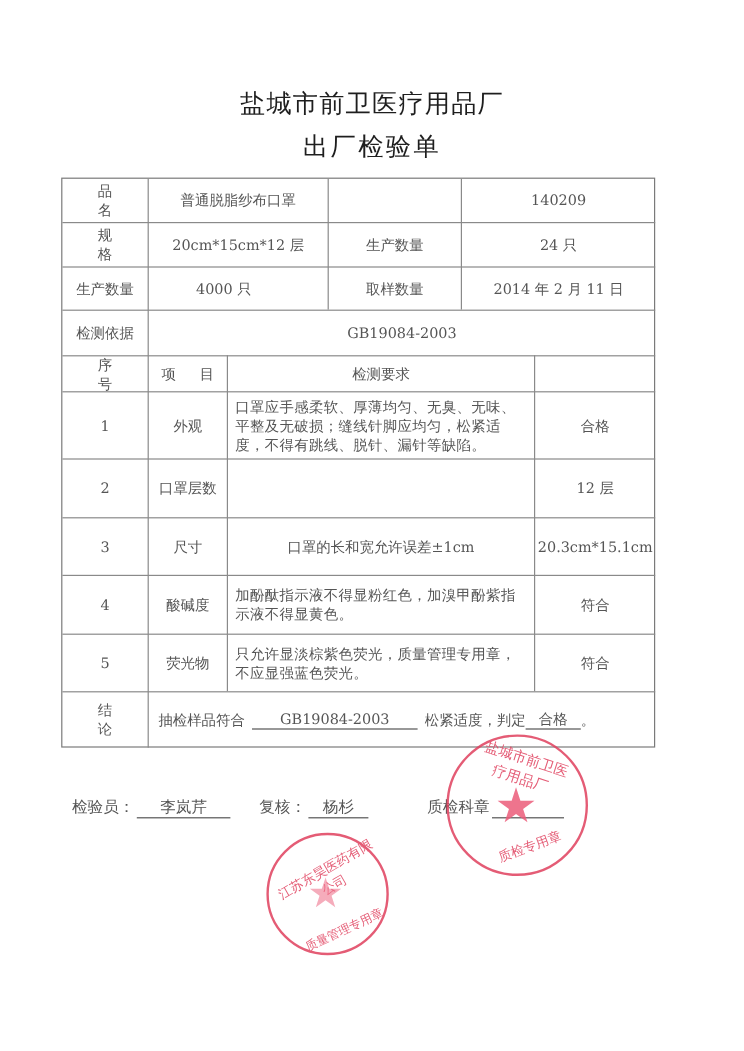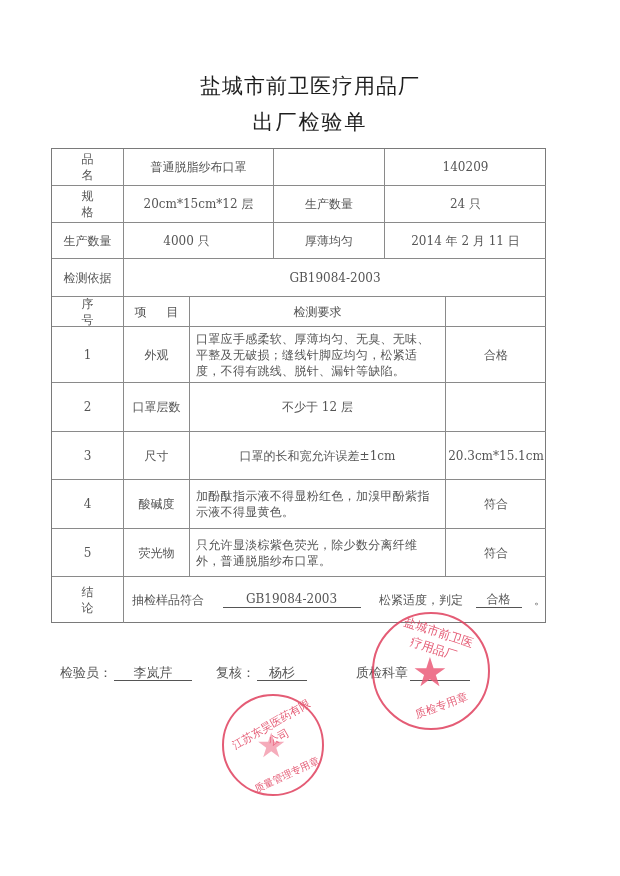--- a/index.html
+++ b/index.html
@@ -61,56 +61,56 @@
   <div class="cell" style="left:72px;top:0;width:149px;height:36px">普通脱脂纱布口罩</div>
   <div class="cell" style="left:333px;top:0;width:161px;height:36px">140209</div>
 
   <div class="cell spaced" style="left:0;top:37px;width:71px;height:36px">规 格</div>
   <div class="cell" style="left:72px;top:37px;width:149px;height:36px">20cm*15cm*12 层</div>
   <div class="cell" style="left:222px;top:37px;width:110px;height:36px">生产数量</div>
   <div class="cell" style="left:333px;top:37px;width:161px;height:36px">24 只</div>
 
   <div class="cell" style="left:0;top:74px;width:71px;height:35px">生产数量</div>
   <div class="cell" style="left:60px;top:74px;width:149px;height:35px">4000 只</div>
-  <div class="cell" style="left:222px;top:74px;width:110px;height:35px">厚薄均匀</div>
+  <div class="cell" style="left:222px;top:74px;width:110px;height:35px">取样数量</div>
   <div class="cell" style="left:333px;top:74px;width:161px;height:35px">2014 年 2 月 11 日</div>
 
   <div class="cell" style="left:0;top:110px;width:71px;height:37px">检测依据</div>
   <div class="cell" style="left:72px;top:110px;width:422px;height:37px">GB19084-2003</div>
 
   <div class="cell spaced" style="left:0;top:148px;width:71px;height:29px">序 号</div>
   <div class="cell spaced" style="left:72px;top:148px;width:65px;height:29px;letter-spacing:8px;padding-left:8px">项 目</div>
   <div class="cell" style="left:138px;top:148px;width:255px;height:29px">检测要求</div>
 
   <div class="cell" style="left:0;top:178px;width:71px;height:55px">1</div>
   <div class="cell req" style="left:138px;top:178px;width:255px;height:55px">口罩应手感柔软、厚薄均匀、无臭、无味、平整及无破损；缝线针脚应均匀，松紧适度，不得有跳线、脱针、漏针等缺陷。</div>
   <div class="cell" style="left:72px;top:178px;width:65px;height:55px">外观</div>
   <div class="cell" style="left:394px;top:178px;width:100px;height:55px">合格</div>
 
   <div class="cell" style="left:0;top:234px;width:71px;height:48px">2</div>
   <div class="cell" style="left:72px;top:234px;width:65px;height:48px">口罩层数</div>
-  <div class="cell" style="left:138px;top:234px;width:255px;height:48px">不少于 12 层</div>
+  <div class="cell" style="left:394px;top:234px;width:100px;height:48px">12 层</div>
 
   <div class="cell" style="left:0;top:283px;width:71px;height:47px">3</div>
   <div class="cell" style="left:72px;top:283px;width:65px;height:47px">尺寸</div>
   <div class="cell" style="left:138px;top:283px;width:255px;height:47px">口罩的长和宽允许误差±1cm</div>
   <div class="cell" style="left:394px;top:283px;width:100px;height:47px">20.3cm*15.1cm</div>
 
   <div class="cell" style="left:0;top:331px;width:71px;height:48px">4</div>
   <div class="cell" style="left:72px;top:331px;width:65px;height:48px">酸碱度</div>
   <div class="cell req" style="left:138px;top:331px;width:255px;height:48px">加酚酞指示液不得显粉红色，加溴甲酚紫指示液不得显黄色。</div>
   <div class="cell" style="left:394px;top:331px;width:100px;height:48px">符合</div>
 
   <div class="cell" style="left:0;top:380px;width:71px;height:47px">5</div>
   <div class="cell" style="left:72px;top:380px;width:65px;height:47px">荧光物</div>
-  <div class="cell req" style="left:138px;top:380px;width:255px;height:47px">只允许显淡棕紫色荧光，除少数分离纤维外，普通脱脂纱布口罩。</div>
+  <div class="cell req" style="left:138px;top:380px;width:255px;height:47px">只允许显淡棕紫色荧光，质量管理专用章，不应显强蓝色荧光。</div>
   <div class="cell" style="left:394px;top:380px;width:100px;height:47px">符合</div>
 
   <div class="cell spaced" style="left:0;top:428px;width:71px;height:46px">结 论</div>
-  <div class="cell" style="left:72px;top:428px;width:422px;height:46px;justify-content:space-between;padding-left:8px">
+  <div class="cell" style="left:72px;top:428px;width:422px;height:46px;justify-content:flex-start;padding-left:8px">
     <span>抽检样品符合</span>
     <span class="u" style="width:138px;margin:0 6px">GB19084-2003</span>
     <span>松紧适度，判定</span>
     <span class="u" style="width:46px">合格</span>
     <span>。</span>
   </div>
 </div>
 
 <div class="sig" style="left:60px">
   <span>检验员：</span><span class="u" style="width:78px;margin-left:2px">李岚芹</span>

